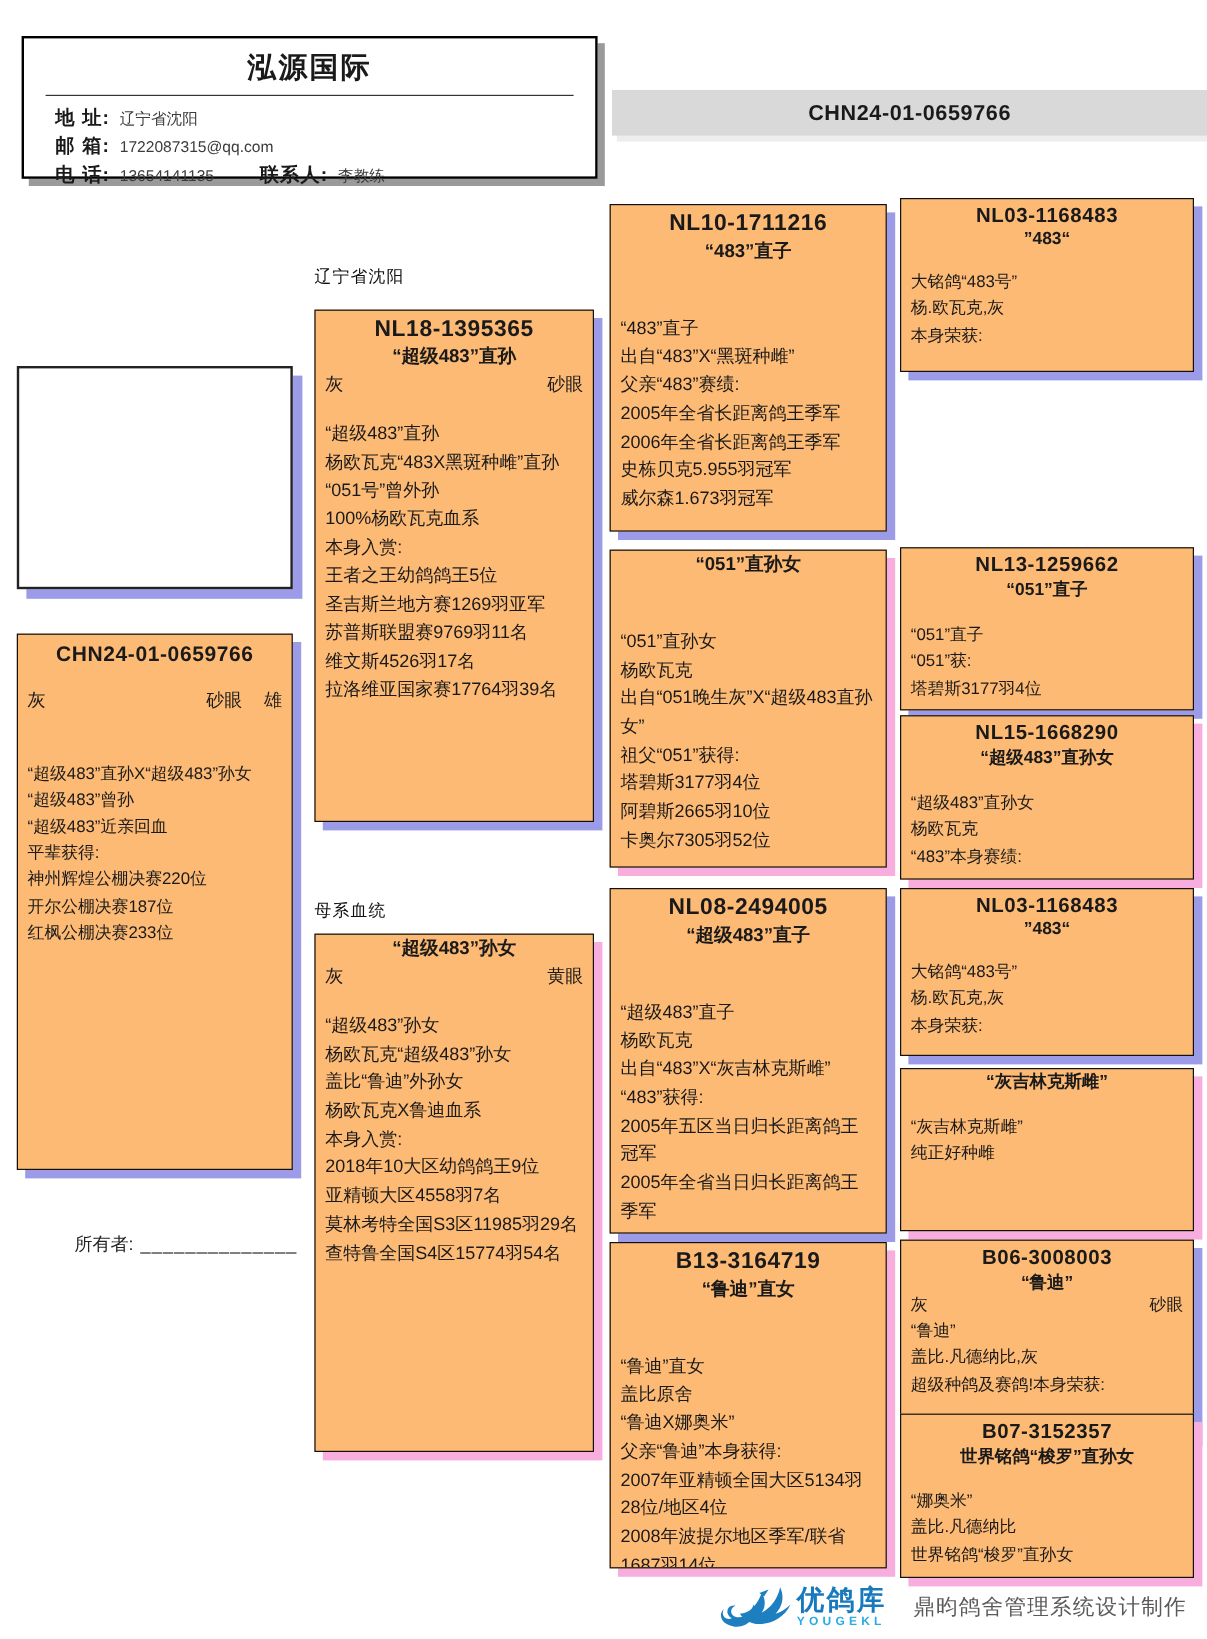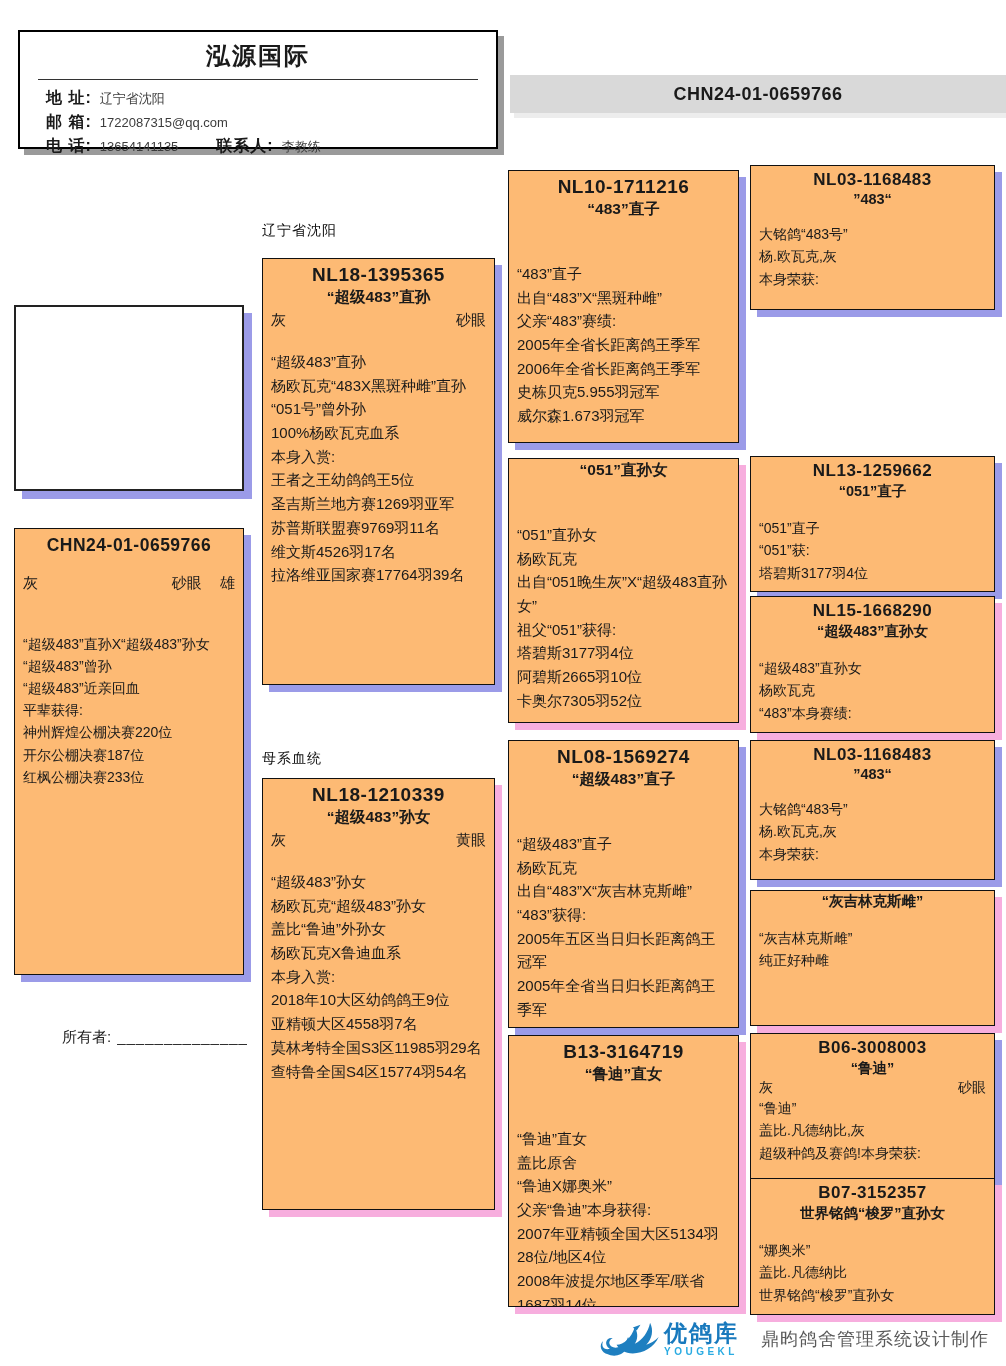--- a/index.html
+++ b/index.html
@@ -124,21 +124,20 @@
 100%杨欧瓦克血系
 本身入赏:
 王者之王幼鸽鸽王5位
 圣吉斯兰地方赛1269羽亚军
 苏普斯联盟赛9769羽11名
 维文斯4526羽17名
 拉洛维亚国家赛17764羽39名</div>
   </div>
 
   <div class="pbox pink" style="left:262px;top:778px;width:233px;height:432px;">
-    <div class="pbox-title">NL18-1210339</div>
     <div class="pbox-sub">“超级483”孙女</div>
     <div class="traits">
       <span>灰</span>
       <span>黄眼</span>
     </div>
     <div class="pbox-body">“超级483”孙女
 杨欧瓦克“超级483”孙女
 盖比“鲁迪”外孙女
 杨欧瓦克X鲁迪血系
 本身入赏:
@@ -163,21 +162,21 @@
     <div class="pbox-sub">“051”直孙女</div>
     <div class="pbox-body">“051”直孙女
 杨欧瓦克
 出自“051晚生灰”X“超级483直孙女”
 祖父“051”获得:
 塔碧斯3177羽4位
 阿碧斯2665羽10位
 卡奥尔7305羽52位</div>
   </div>
   <div class="pbox blue gap-xl" style="left:508px;top:740px;width:231px;height:288px;">
-    <div class="pbox-title">NL08-1569274</div>
+    <div class="pbox-title">NL08-2494005</div>
     <div class="pbox-sub">“超级483”直子</div>
     <div class="pbox-body">“超级483”直子
 杨欧瓦克
 出自“483”X“灰吉林克斯雌”
 “483”获得:
 2005年五区当日归长距离鸽王冠军
 2005年全省当日归长距离鸽王季军</div>
   </div>
   <div class="pbox pink gap-xl" style="left:508px;top:1035px;width:231px;height:272px;">
     <div class="pbox-title">B13-3164719</div>

